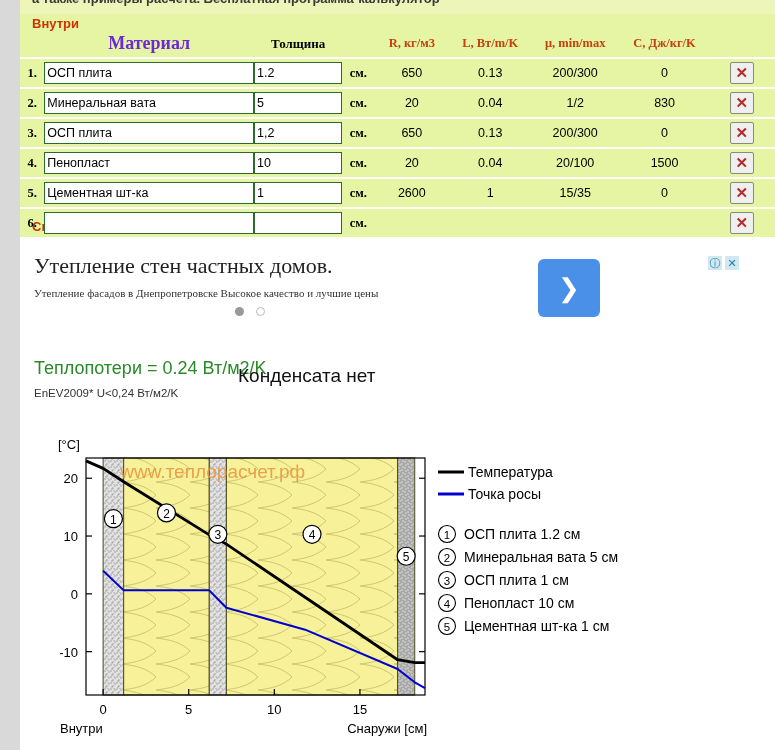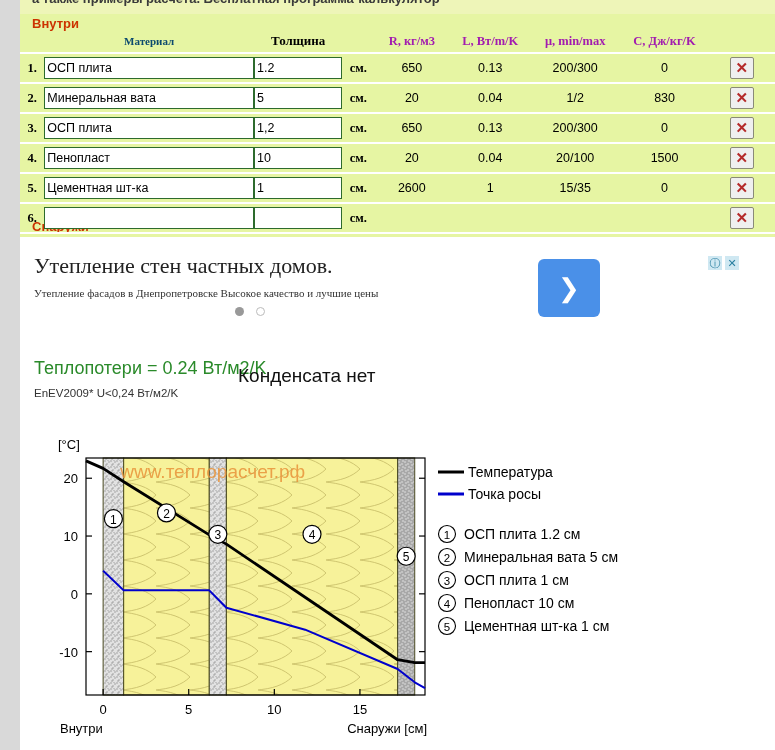--- a/index.html
+++ b/index.html
@@ -44,25 +44,25 @@
   }
   #label-inside{top:2px;}
   #label-outside{top:205px;}
 
   table.layers{
     position:absolute;left:0;top:18px;
     width:755px;border-collapse:collapse;
     font-family:"Liberation Sans", sans-serif;
   }
   table.layers th{
-    font-size:12.5px;font-weight:bold;color:#a21caf;
+    font-size:12.5px;font-weight:bold;color:#c2410c;
     padding:1px 0 3px 0;text-align:center;
     font-family:"Liberation Serif", serif;
   }
-  table.layers th.h-mat{width:190px;color:#0c4a6e;font-size:11px;}
+  table.layers th.h-mat{width:190px;color:#6d28d9;font-size:18px;}
   table.layers th.h-thick{width:80px;color:#000000;font-size:13px;}
   table.layers th.h-cm{width:28px;}
   table.layers th.h-r{width:70px;}
   table.layers th.h-l{width:72px;}
   table.layers th.h-mu{width:82px;}
   table.layers th.h-c{width:80px;text-align:center;}
   table.layers th.h-del{width:60px;}
   table.layers th.h-idx{width:22px;}
 
   table.layers tr.row{height:30px;}

